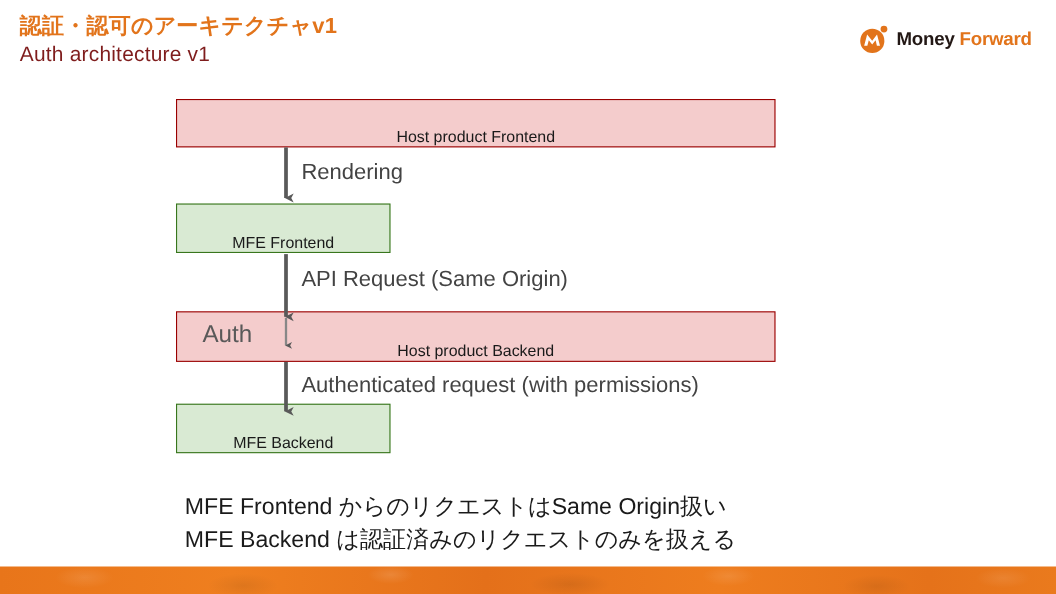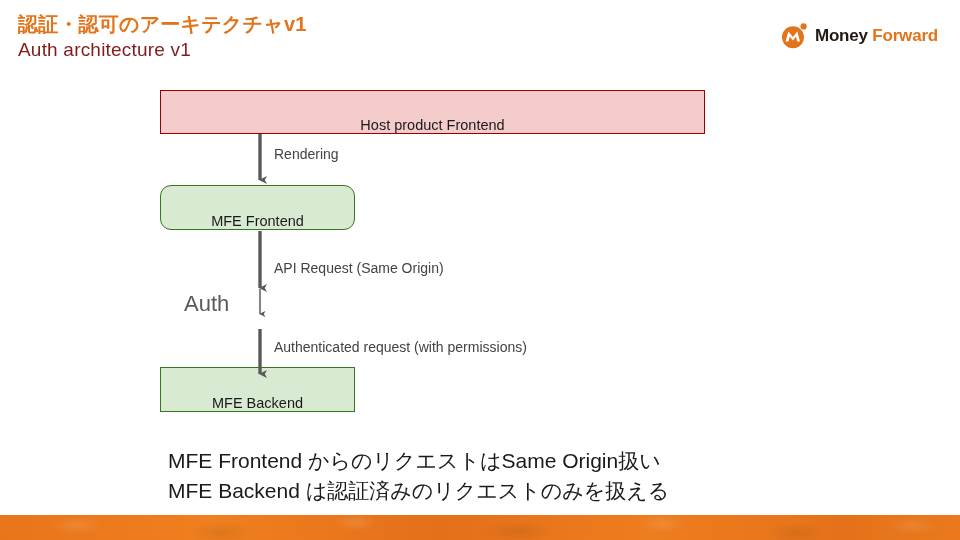--- a/index.html
+++ b/index.html
@@ -80,21 +80,21 @@
   .node.pink {
     background: #f4cccc;
     border: 1.6px solid #990000;
   }
   .node.green {
     background: #d9ead3;
     border: 1.6px solid #38761d;
   }
 
   #node-host-frontend { left: 160px; top: 90px;  width: 545px; height: 44px; }
-  #node-mfe-frontend  { left: 160px; top: 185px; width: 195px; height: 45px; border-radius: 11px; }
+  #node-mfe-frontend  { left: 160px; top: 185px; width: 195px; height: 45px; }
   #node-host-backend  { left: 160px; top: 283px; width: 545px; height: 46px; }
   #node-mfe-backend   { left: 160px; top: 367px; width: 195px; height: 45px; }
 
   
   #auth-label {
     position: absolute;
     left: 184px;
     top: 291px;
     font-size: 22px;
     color: #595959;
@@ -107,26 +107,26 @@
     position: absolute;
     left: 0; top: 0;
     width: 960px; height: 540px;
     pointer-events: none;
     z-index: 3;
   }
 
   
   .edge-label {
     position: absolute;
-    font-size: 14px;
+    font-size: 20px;
     color: #434343;
     white-space: nowrap;
   }
   #edge-label-rendering   { left: 274px; top: 146px; }
-  #edge-label-api         { left: 274px; top: 260px; }
+  #edge-label-api         { left: 274px; top: 243px; }
   #edge-label-authreq     { left: 274px; top: 339px; }
 
   
   #notes {
     position: absolute;
     left: 168px;
     top: 446px;
     font-size: 21px;
     color: #1a1a1a;
     line-height: 1.42;
@@ -173,20 +173,23 @@
   </div>
 
   <div class="node pink" id="node-host-frontend">
     <span class="node-label">Host product Frontend</span>
   </div>
 
   <div class="node green" id="node-mfe-frontend">
     <span class="node-label">MFE Frontend</span>
   </div>
 
+  <div class="node pink" id="node-host-backend">
+    <span class="node-label">Host product Backend</span>
+  </div>
 
   <div class="node green" id="node-mfe-backend">
     <span class="node-label">MFE Backend</span>
   </div>
 
   <div id="auth-label">Auth</div>
 
   <svg id="arrows" viewBox="0 0 960 540">
     <defs>
       <marker id="ah" markerWidth="9" markerHeight="9" refX="4.2" refY="7.4" orient="auto" markerUnits="userSpaceOnUse">

